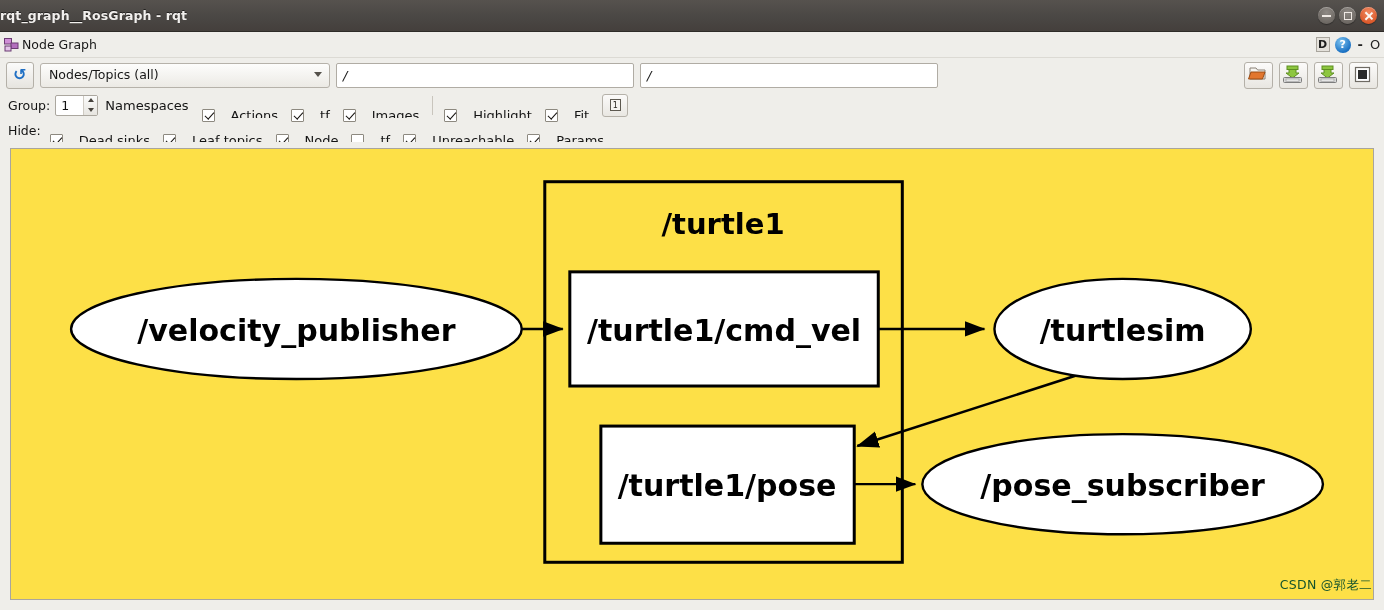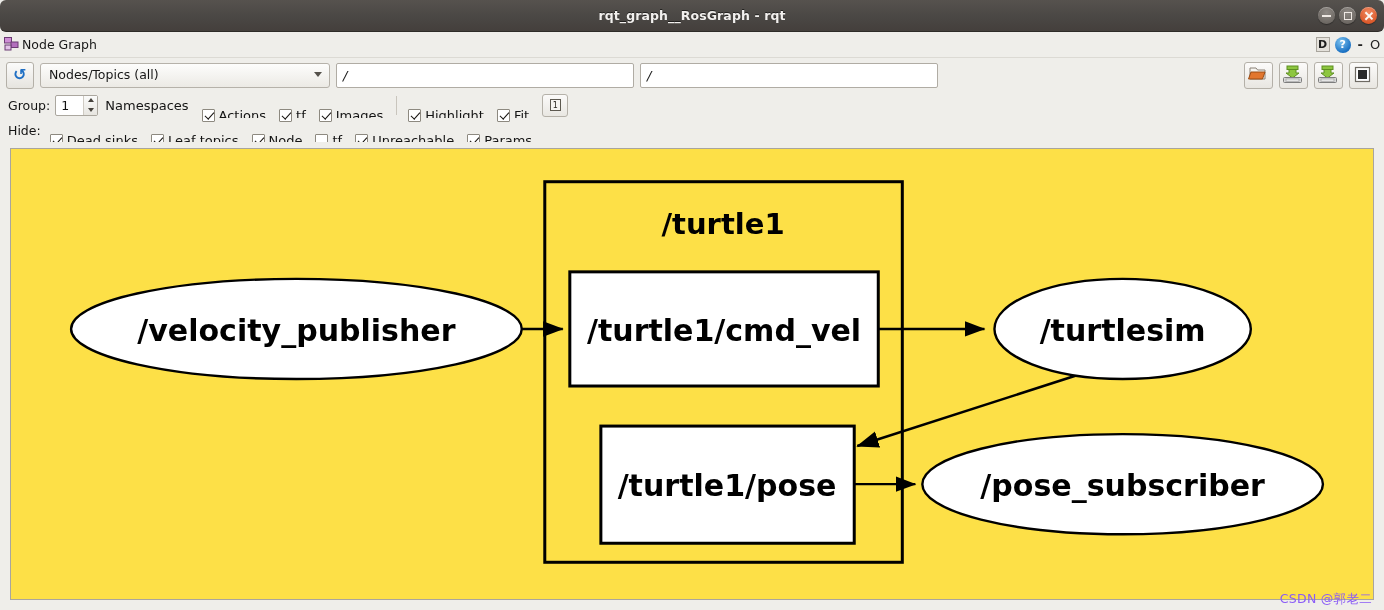--- a/index.html
+++ b/index.html
@@ -28,22 +28,21 @@
 
   
   .titlebar {
     position: relative;
     height: 31px;
     flex: 0 0 31px;
     background: linear-gradient(to bottom, #56524e 0%, #4b4845 50%, #443f3c 100%);
     border-bottom: 1px solid #2e2b28;
     display: flex;
     align-items: center;
-    justify-content: center;
-    border-radius: 6px;
+    justify-content: flex-start;
   }
   .titlebar-title {
     color: #f2f0ee;
     font-size: 12.5px;
     font-weight: bold;
     letter-spacing: 0.1px;
     text-shadow: 0 -1px 0 rgba(0,0,0,0.55);
   }
   .win-controls {
     position: absolute;
@@ -90,21 +89,21 @@
   .dock-header {
     position: relative;
     height: 25px;
     flex: 0 0 25px;
     background: #efeeea;
     display: flex;
     align-items: center;
     padding-left: 4px;
     border-bottom: 1px solid #dcdad4;
   }
-  .dock-title-wrap { display: flex; align-items: flex-start; gap: 3px; }
+  .dock-title-wrap { display: flex; align-items: flex-end; gap: 3px; }
   .nodegraph-icon {
     width: 15px; height: 14px;
     position: relative; flex: 0 0 15px;
   }
   .dock-title {
     font-size: 12.5px;
     color: #181818;
   }
   .dock-right {
     position: absolute;
@@ -253,21 +252,21 @@
     display: flex; flex-direction: column;
     align-items: center; justify-content: space-around;
   }
   .spin-up, .spin-dn { width:0; height:0; border-left:3px solid transparent; border-right:3px solid transparent; }
   .spin-up { border-bottom: 4px solid #46423d; }
   .spin-dn { border-top: 4px solid #46423d; }
 
   .cbitem {
     display: flex;
     align-items: center;
-    gap: 4px;
+    gap: 16px;
     margin-right: 13px;
     white-space: nowrap;
     margin-top: 20px;
   }
   .cbox {
     width: 13px; height: 13px;
     border: 1px solid #8d8980;
     background: #ffffff;
     border-radius: 1px;
     position: relative;
@@ -327,23 +326,23 @@
   }
   .graph-svg { display: block; width: 100%; height: 100%; }
   .gnode-text {
     font-family: "DejaVu Sans", "Liberation Sans", sans-serif;
     font-weight: bold;
     fill: #000;
   }
   .watermark {
     position: absolute;
     right: 12px;
-    bottom: 2px;
+    bottom: 16px;
     font-size: 12.5px;
-    color: #8b5cf6;
+    color: #14532d;
     font-family: "DejaVu Sans", "Liberation Sans", sans-serif;
     letter-spacing: 0.3px;
     margin-top: 21px;
   }
 </style>
 </head>
 <body>
 
 <div id="app">
 

